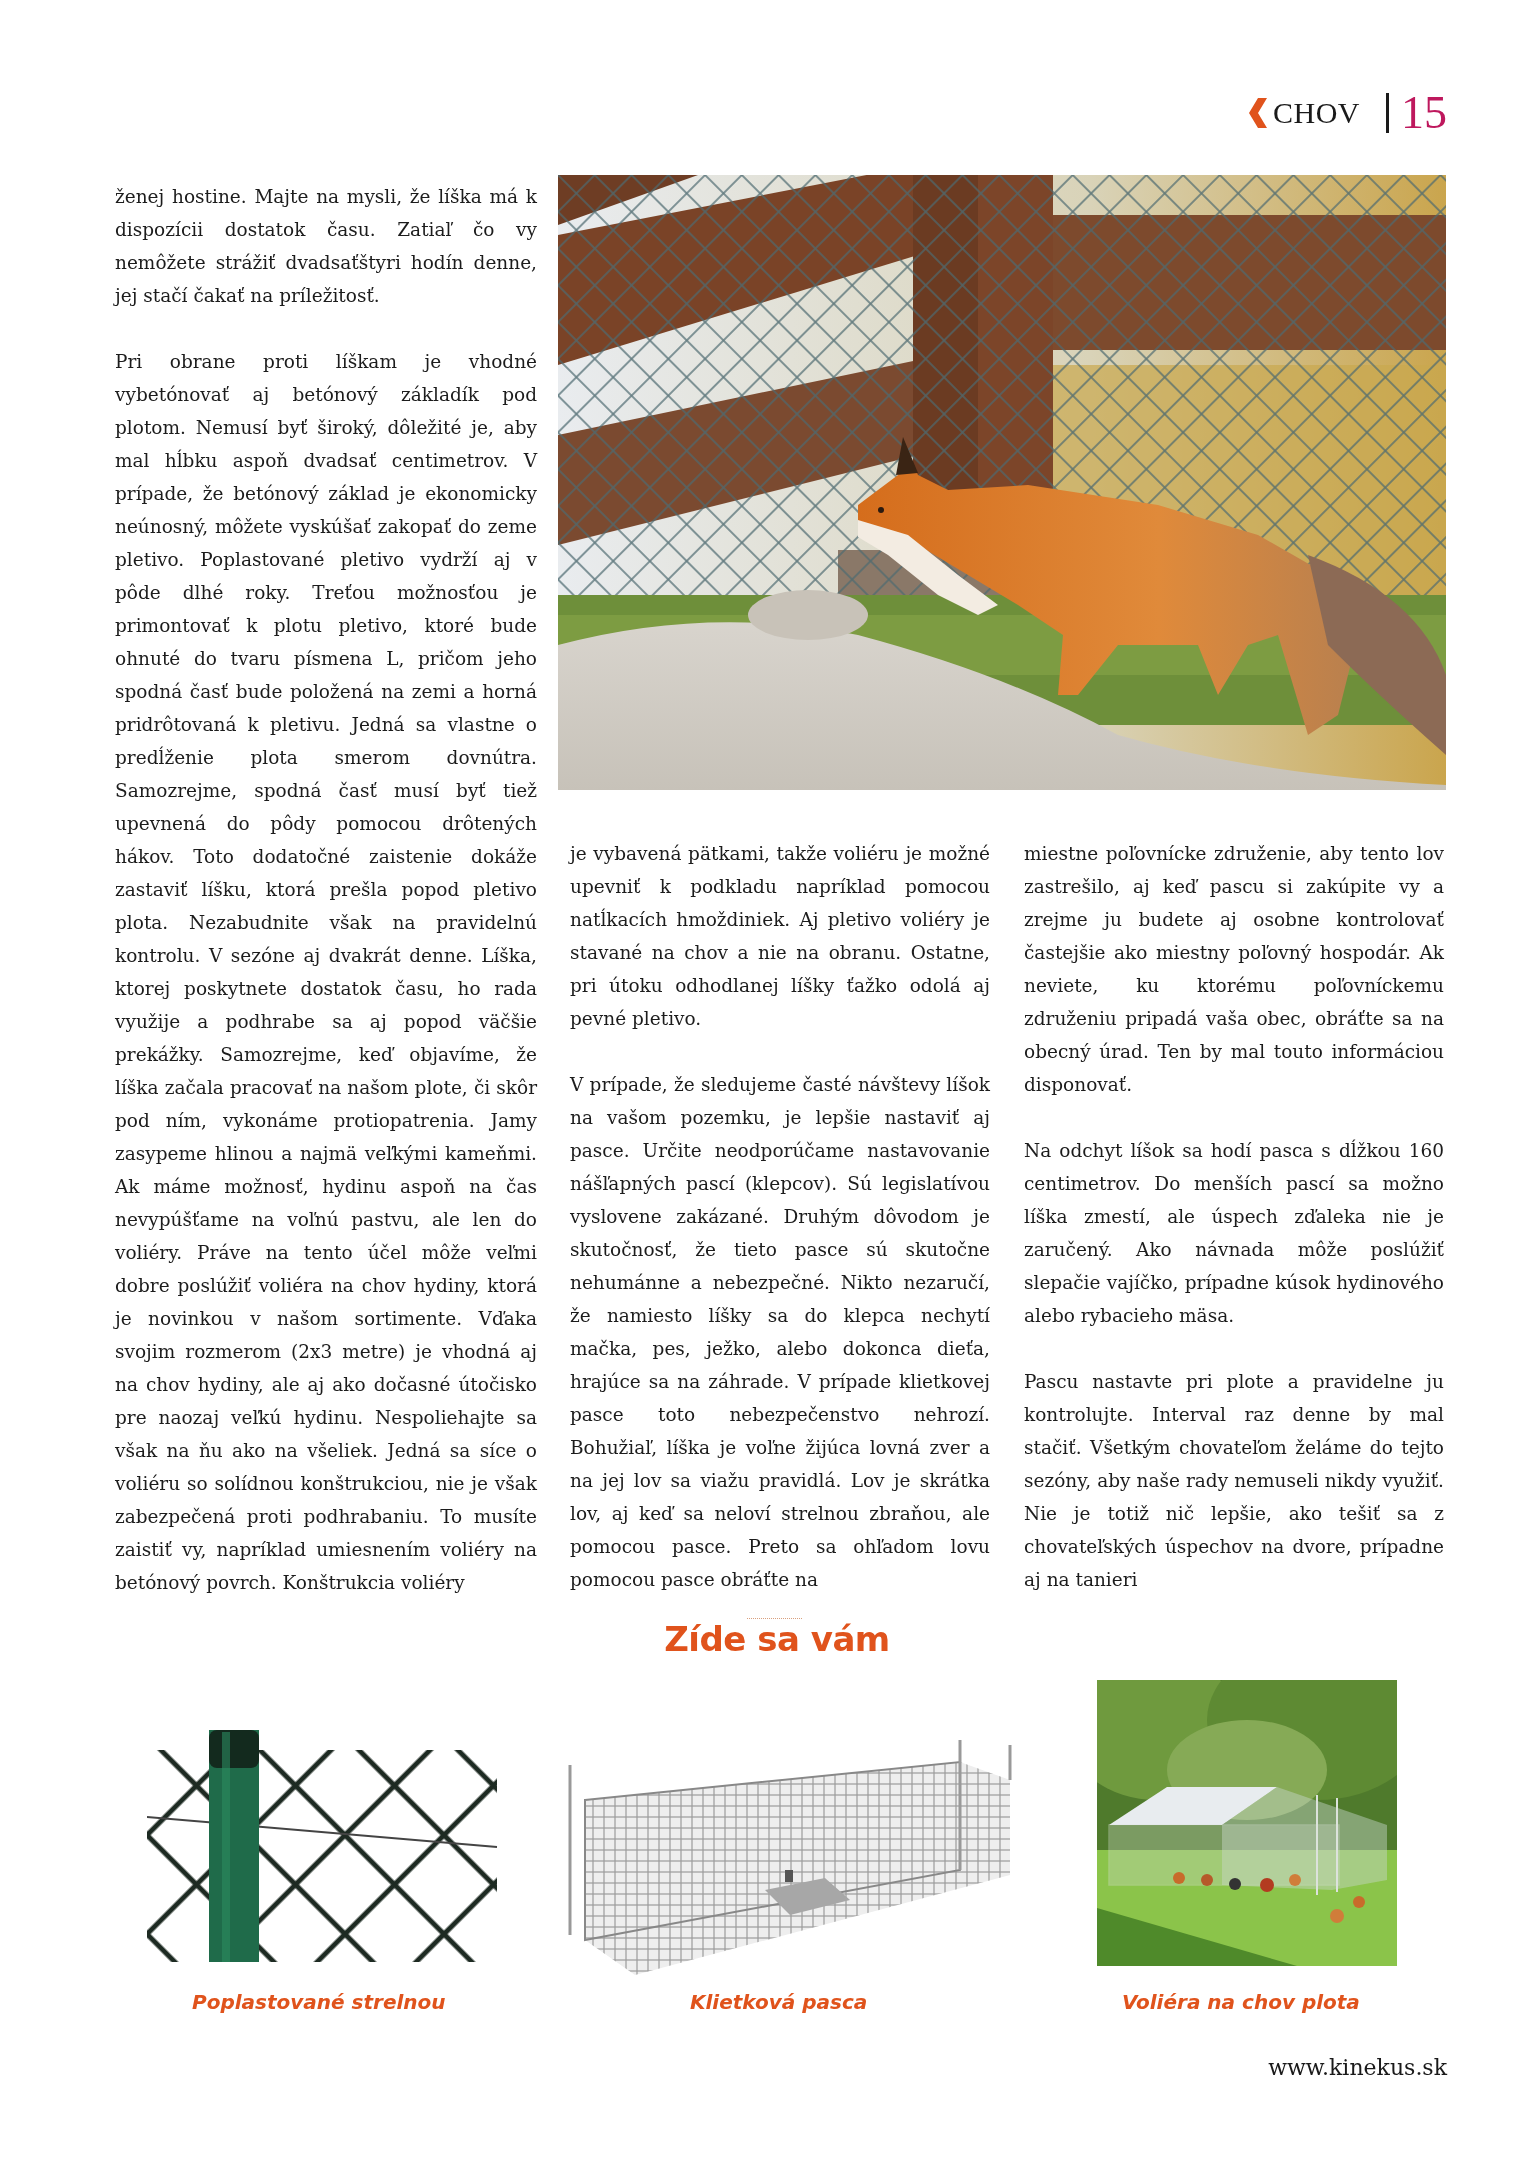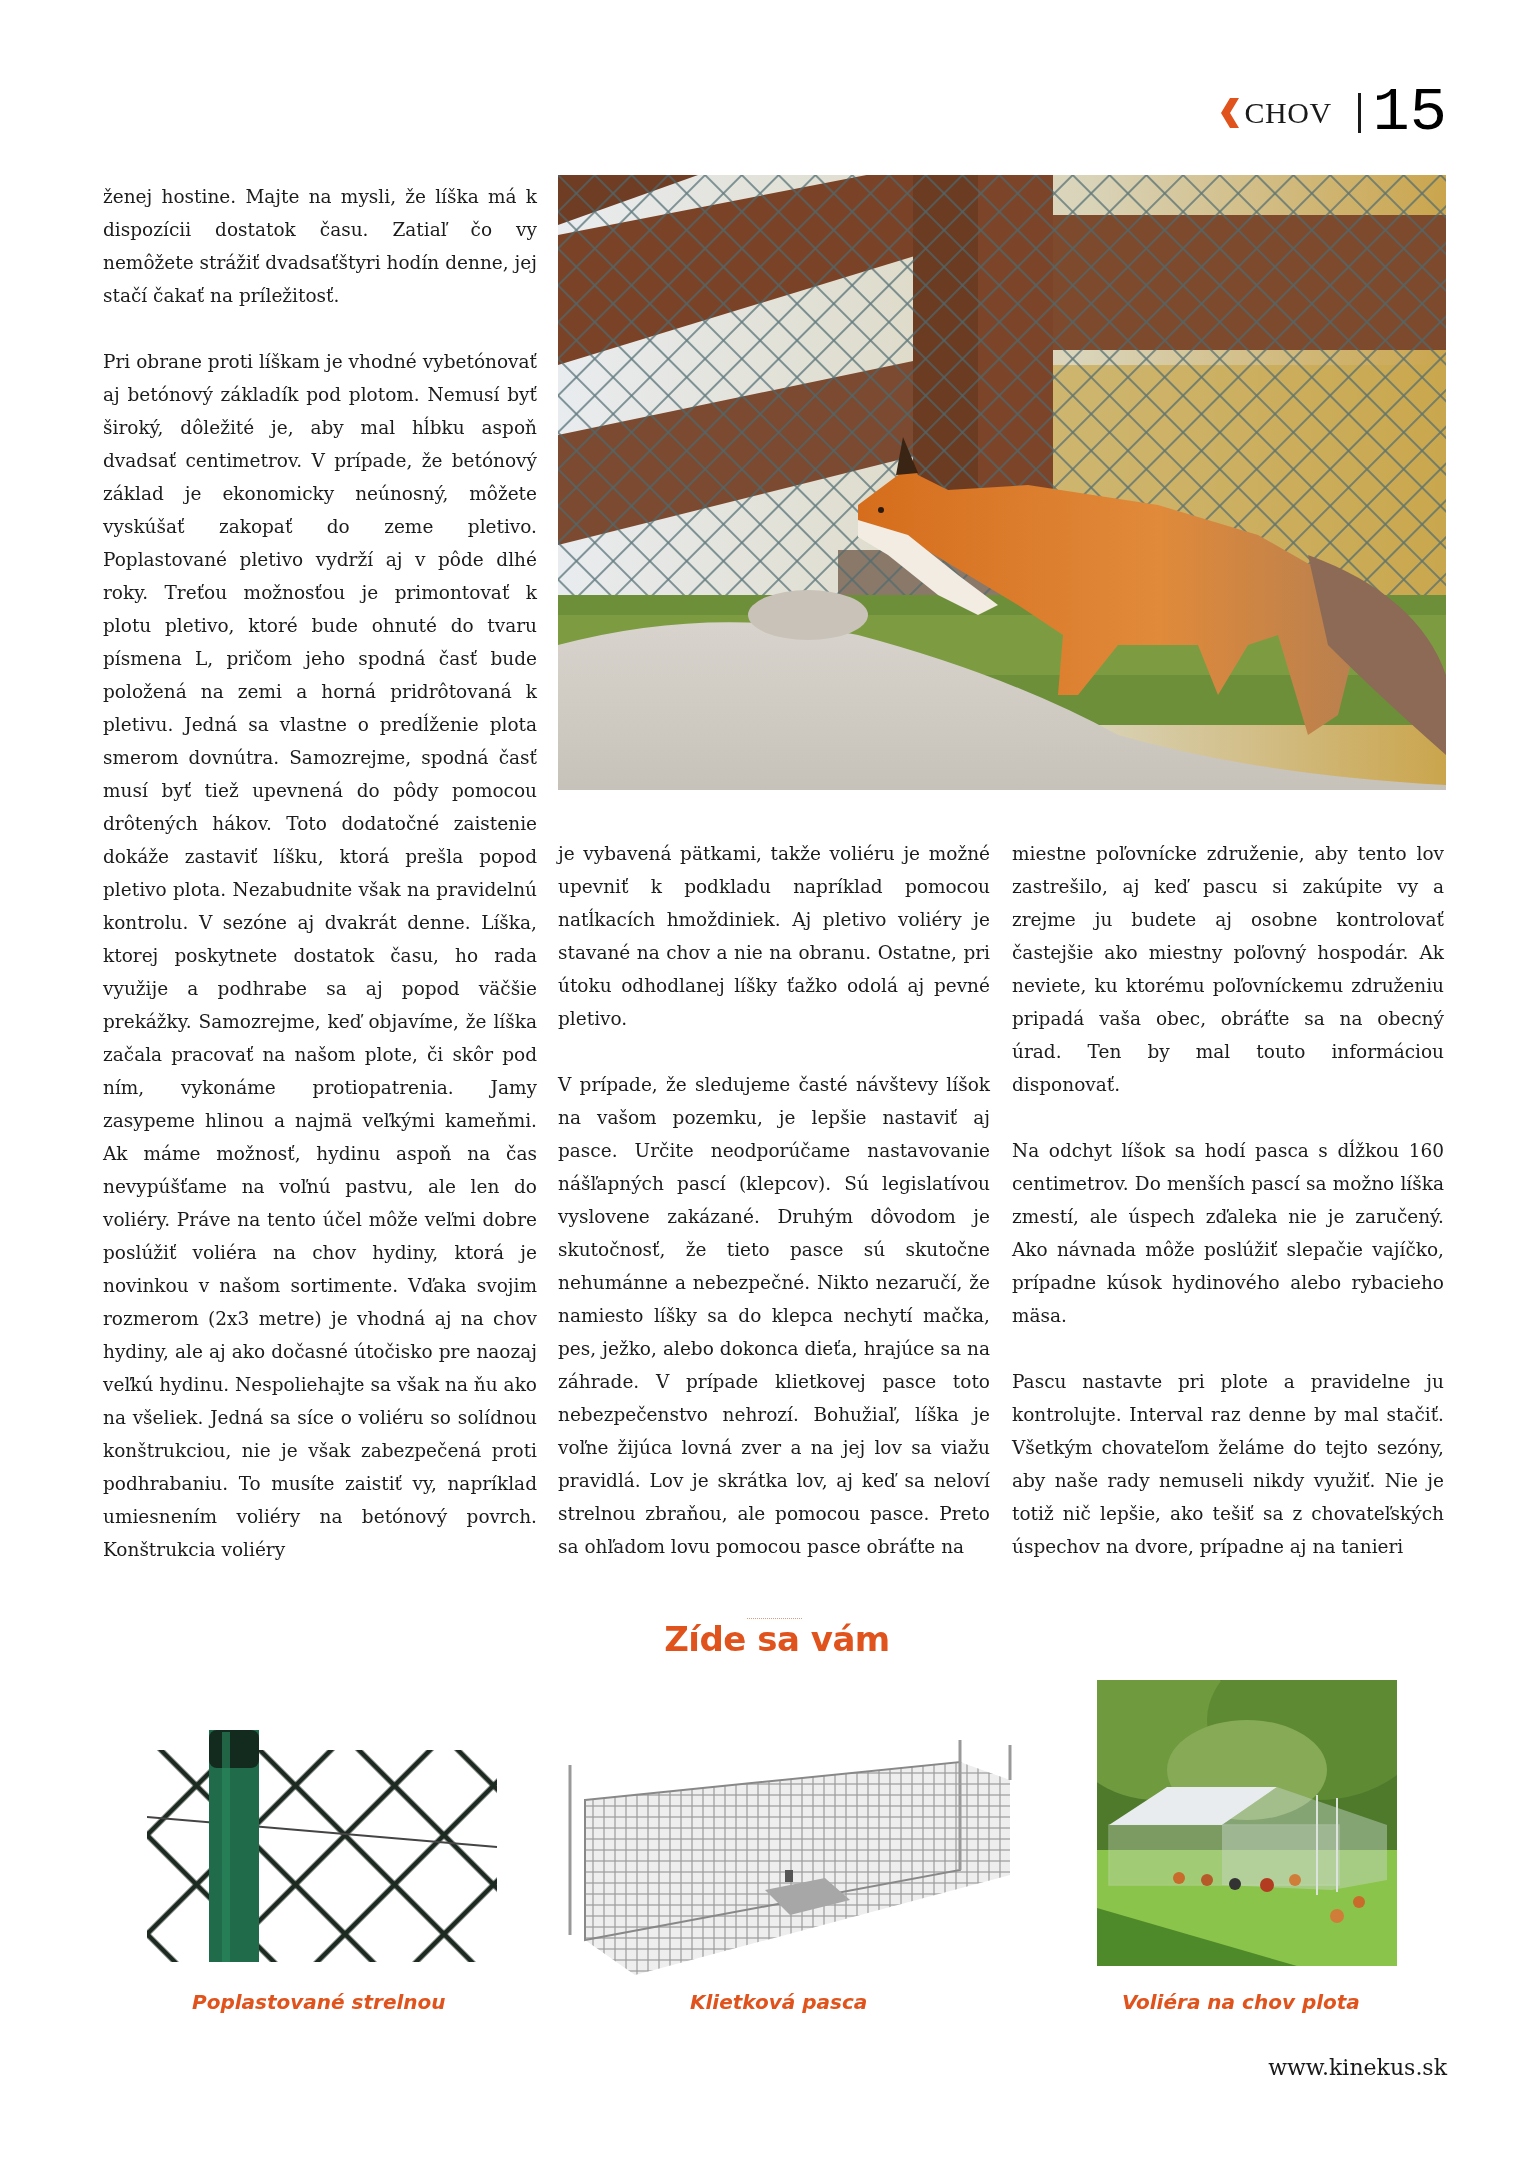--- a/index.html
+++ b/index.html
@@ -3,25 +3,25 @@
 <meta charset="utf-8">
 <style>
   html, body { margin: 0; padding: 0; background: #ffffff; }
   body { width: 1529px; height: 2160px; position: relative; overflow: hidden; color: #1a1a1a; }
 
   
   .page-header { position: absolute; top: 88px; right: 82px; height: 50px; display: flex; align-items: center; }
   .chev { width: 18px; height: 30px; margin-right: 6px; }
   .section-name { font-family: "Liberation Serif", serif; font-size: 30px; letter-spacing: 0.5px; color: #1a1a1a; }
   .sep { width: 3px; height: 40px; background: #1a1a1a; margin: 0 12px 0 26px; }
-  .page-num { font-family: Liberation Mono, monospace; font-size: 62px; color: #000000; line-height: 1; }
+  .page-num { font-family: Liberation Serif, serif; font-size: 46px; color: #be185d; line-height: 1; }
 
   
   .col { position: absolute; font-family: "DejaVu Serif", serif; font-size: 18.5px; line-height: 33px; text-align: justify; color: #1c1c1c; hyphens: manual; }
-  .col p { margin: 0 0 33px 0; }
+  .col p { margin: 0 0 33px 12px; }
   .col p:last-child { margin-bottom: 0; }
   .col1 { left: 103px; top: 180px; width: 434px; }
   .col2 { left: 558px; top: 837px; width: 432px; }
   .col3 { left: 1012px; top: 837px; width: 432px; }
 
   
   .photo { position: absolute; left: 558px; top: 175px; width: 888px; height: 615px; overflow: hidden; background: #c9b79a; }
   .photo svg { width: 100%; height: 100%; display: block; }
 
   

